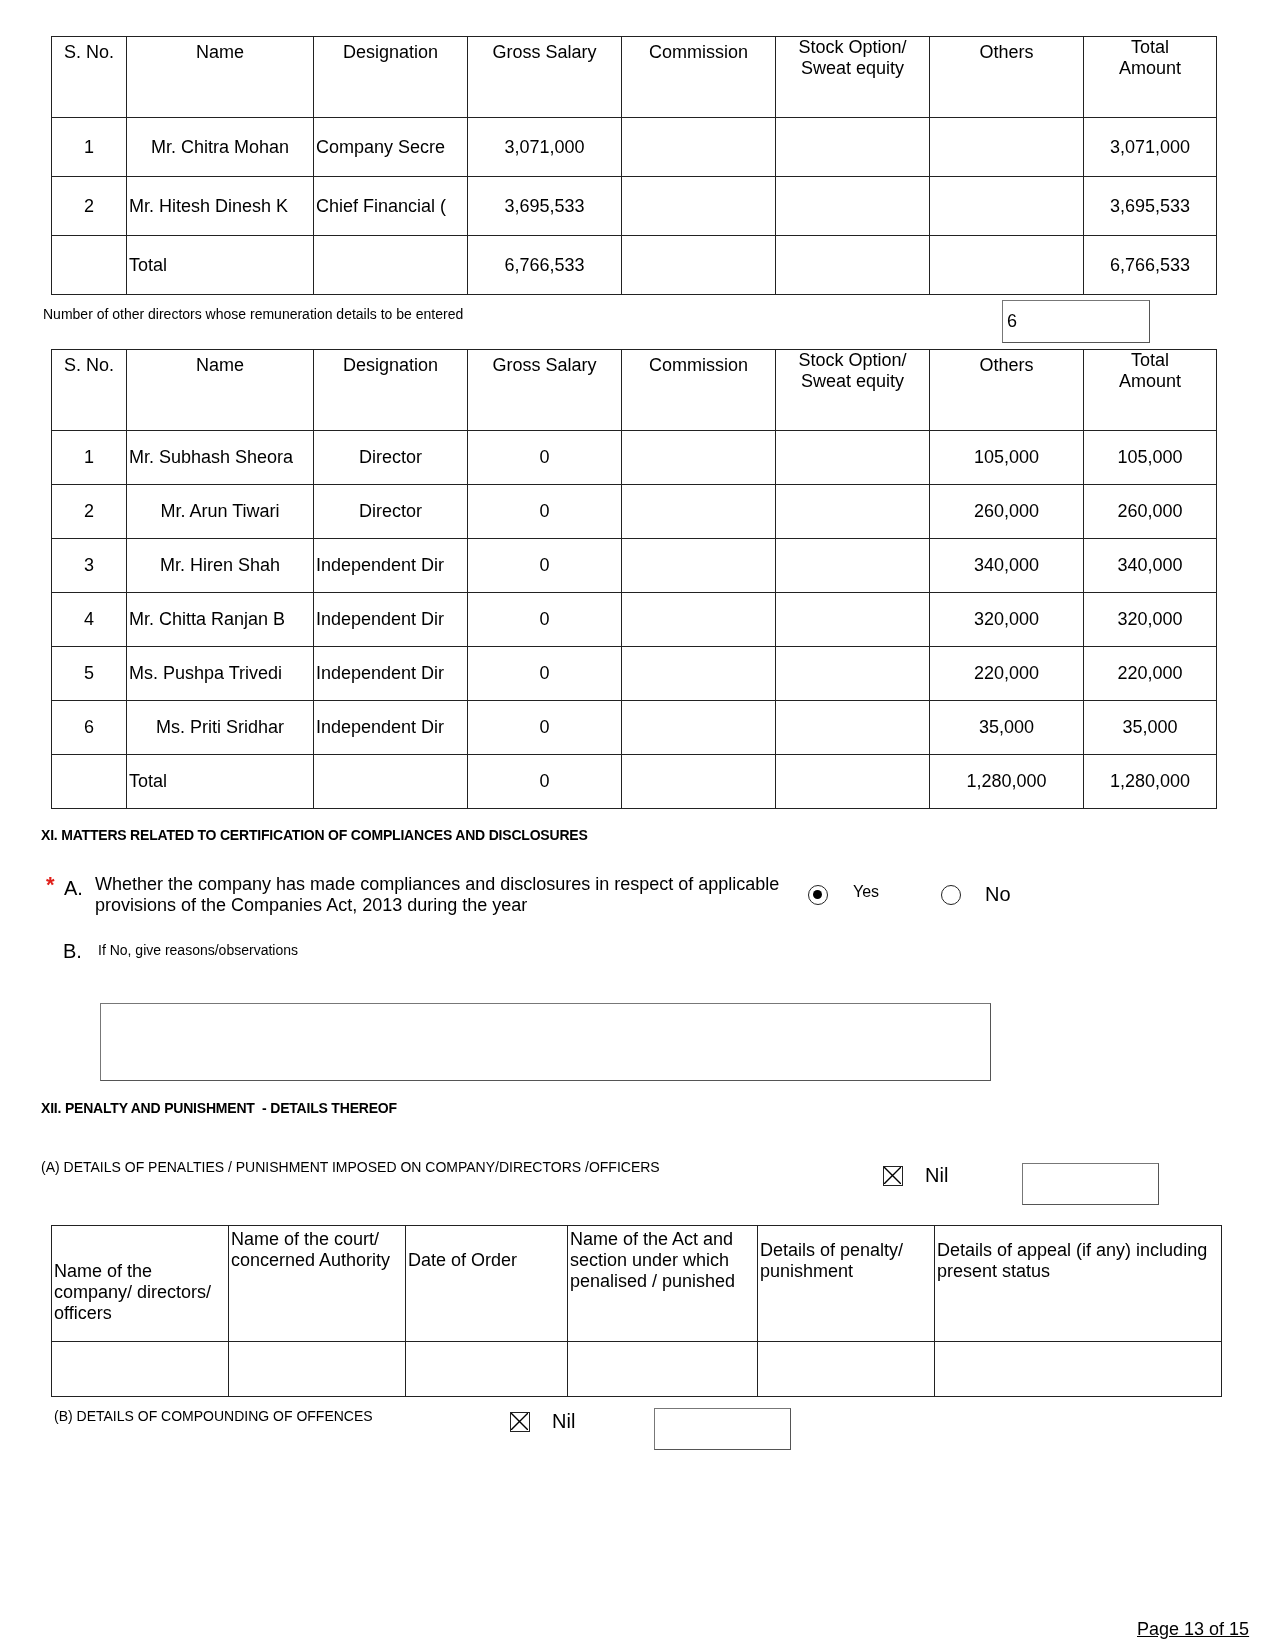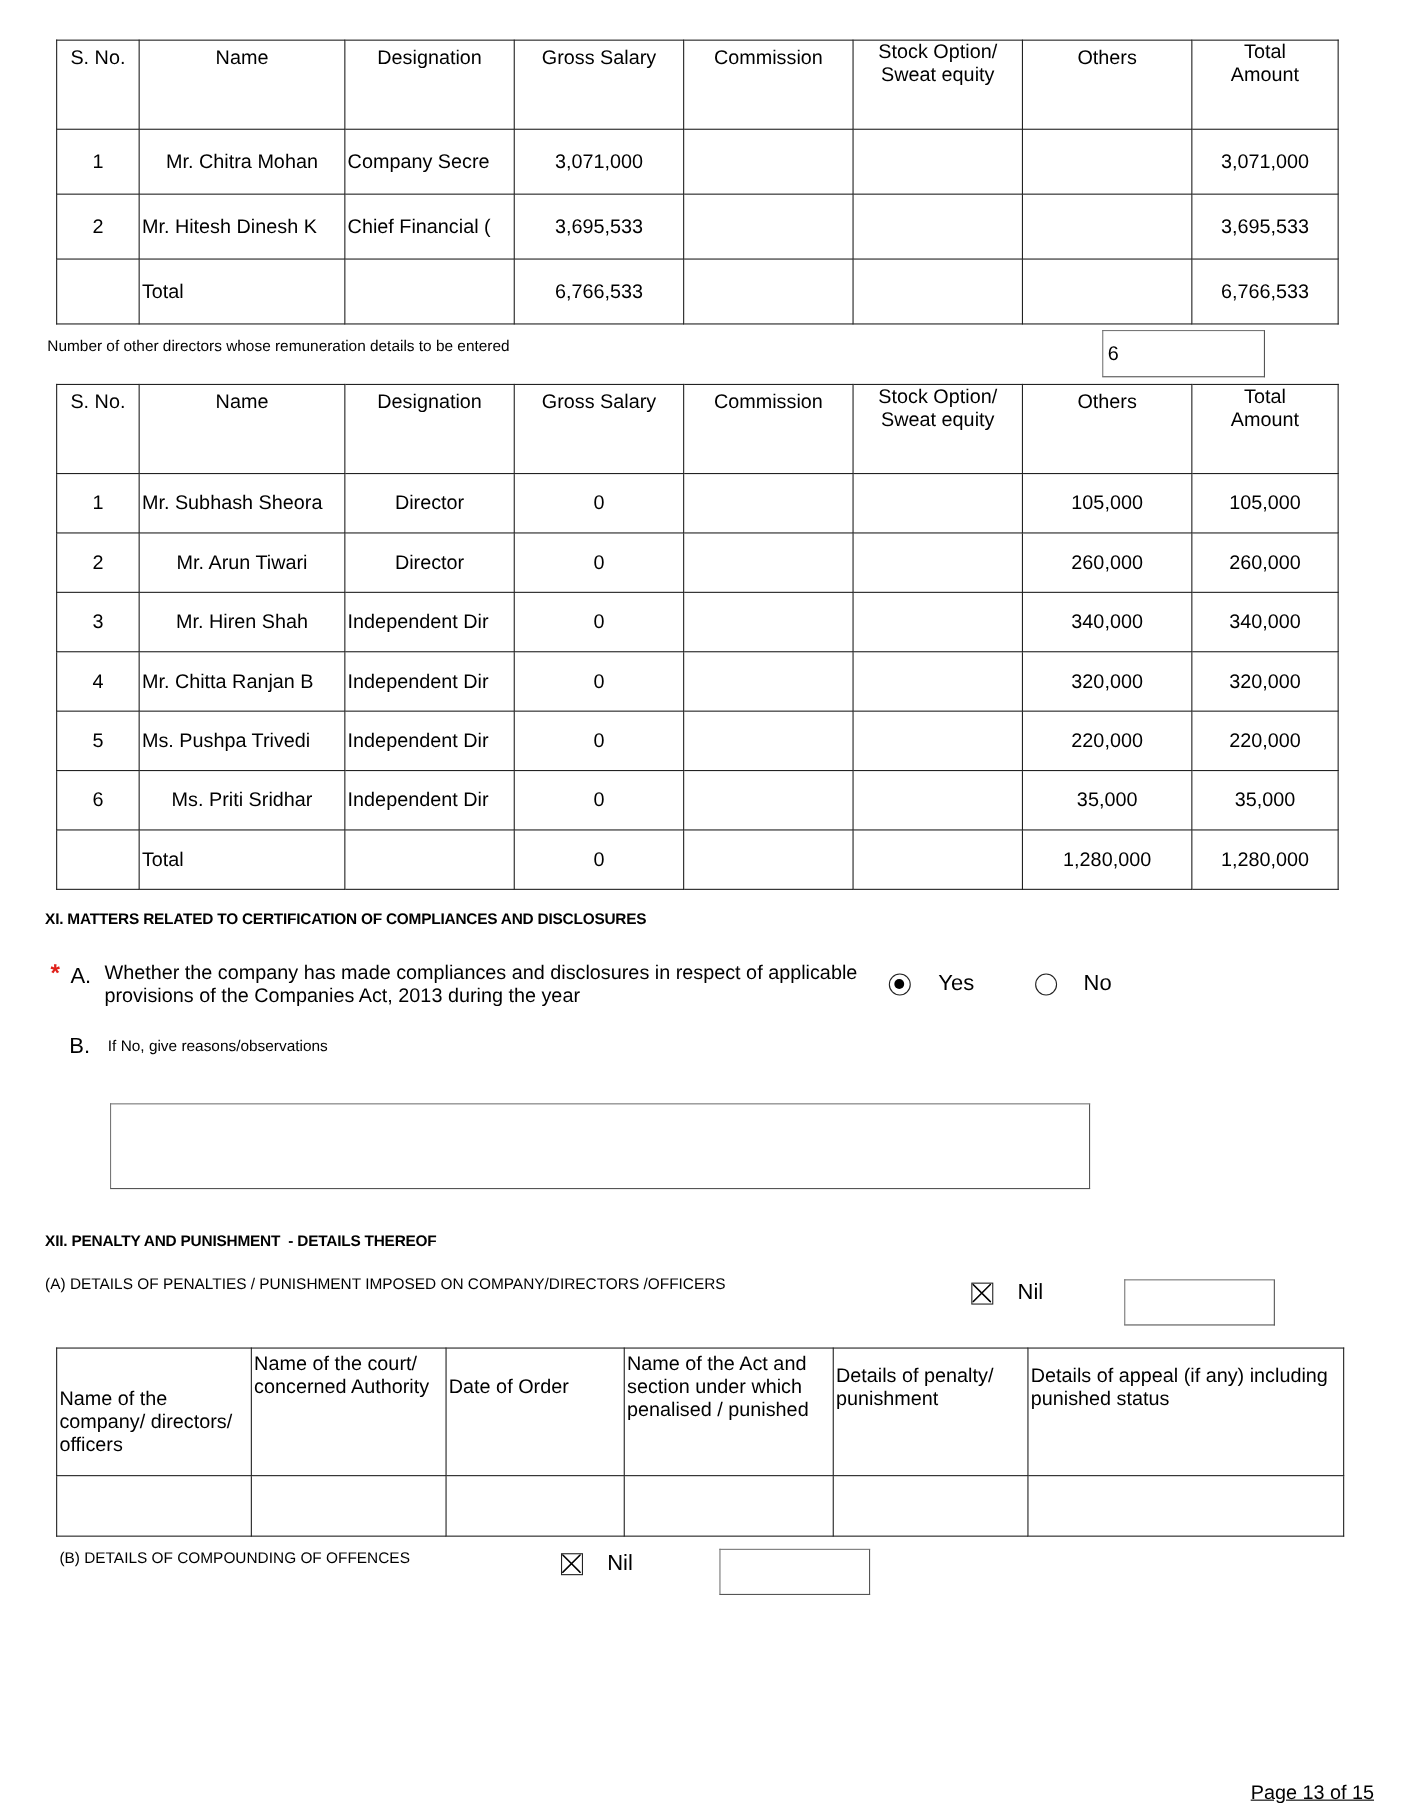--- a/index.html
+++ b/index.html
@@ -184,29 +184,29 @@
 <div class="heading" style="left:41px; top:827px;">XI. MATTERS RELATED TO CERTIFICATION OF COMPLIANCES AND DISCLOSURES</div>
 
 <div class="abs" style="left:46px; top:872px; color:#e0201a; font-size:22px; font-weight:bold;">*</div>
 <div class="abs" style="left:64px; top:877px; font-size:20px;">A.</div>
 <div class="txt" style="left:95px; top:874px; font-size:18px;">Whether the company has made compliances and disclosures in respect of applicable</div>
 <div class="txt" style="left:95px; top:895px; font-size:18px;">provisions of the Companies Act, 2013 during the year</div>
 
 <div class="radio" style="left:808px; top:885px;">
     <div class="dot"></div>
   </div>
-<div class="txt" style="left:853px; top:883px; font-size:20px;">Yes</div>
+<div class="txt" style="left:853px; top:883px; font-size:16px;">Yes</div>
 <div class="radio" style="left:941px; top:885px;"></div>
 <div class="txt" style="left:985px; top:883px; font-size:20px;">No</div>
 
 <div class="abs" style="left:63px; top:940px; font-size:20px;">B.</div>
 <div class="txt" style="left:98px; top:942px;">If No, give reasons/observations</div>
 <div class="input-box" style="left:100px; top:1003px; width:891px; height:78px;"></div>
 
-<div class="heading" style="left:41px; top:1100px; white-space:pre;margin-top:20px;">XII. PENALTY AND PUNISHMENT  - DETAILS THEREOF</div>
+<div class="heading" style="left:41px; top:1100px; white-space:pre;">XII. PENALTY AND PUNISHMENT  - DETAILS THEREOF</div>
 
 <div class="txt" style="left:41px; top:1159px;">(A) DETAILS OF PENALTIES / PUNISHMENT IMPOSED ON COMPANY/DIRECTORS /OFFICERS</div>
 <div class="chk" style="left:883px; top:1166px;">
   <svg width="17" height="17" viewBox="0 0 17 17" style="position:absolute; left:0; top:0;">
       <path d="M0 0 L17 17 M17 0 L0 17" stroke="#000" stroke-width="1.4"></path>
     </svg>
 </div>
 <div class="txt" style="left:925px; top:1164px; font-size:20px;">Nil</div>
 <div class="input-box" style="left:1022px; top:1163px; width:137px; height:42px;"></div>
 
@@ -219,21 +219,21 @@
       <col style="width:177px">
       <col style="width:287px">
   </colgroup>
   <tbody>
       <tr style="height:116px">
     <td style="padding-top:18px;">Name of the company/ directors/ officers</td>
     <td style="vertical-align:top; padding-top:3px;">Name of the court/ concerned Authority</td>
     <td style="vertical-align:top; padding-top:24px;">Date of Order</td>
     <td style="vertical-align:top; padding-top:3px;">Name of the Act and section under which penalised / punished</td>
     <td style="vertical-align:top; padding-top:14px;">Details of penalty/ punishment</td>
-    <td style="vertical-align:top; padding-top:14px;">Details of appeal (if any) including punished status</td>
+    <td style="vertical-align:top; padding-top:14px;">Details of appeal (if any) including present status</td>
   </tr>
   <tr style="height:55px">
     <td></td>
     <td></td>
     <td></td>
     <td></td>
     <td></td>
     <td></td>
   </tr>
 </tbody>

